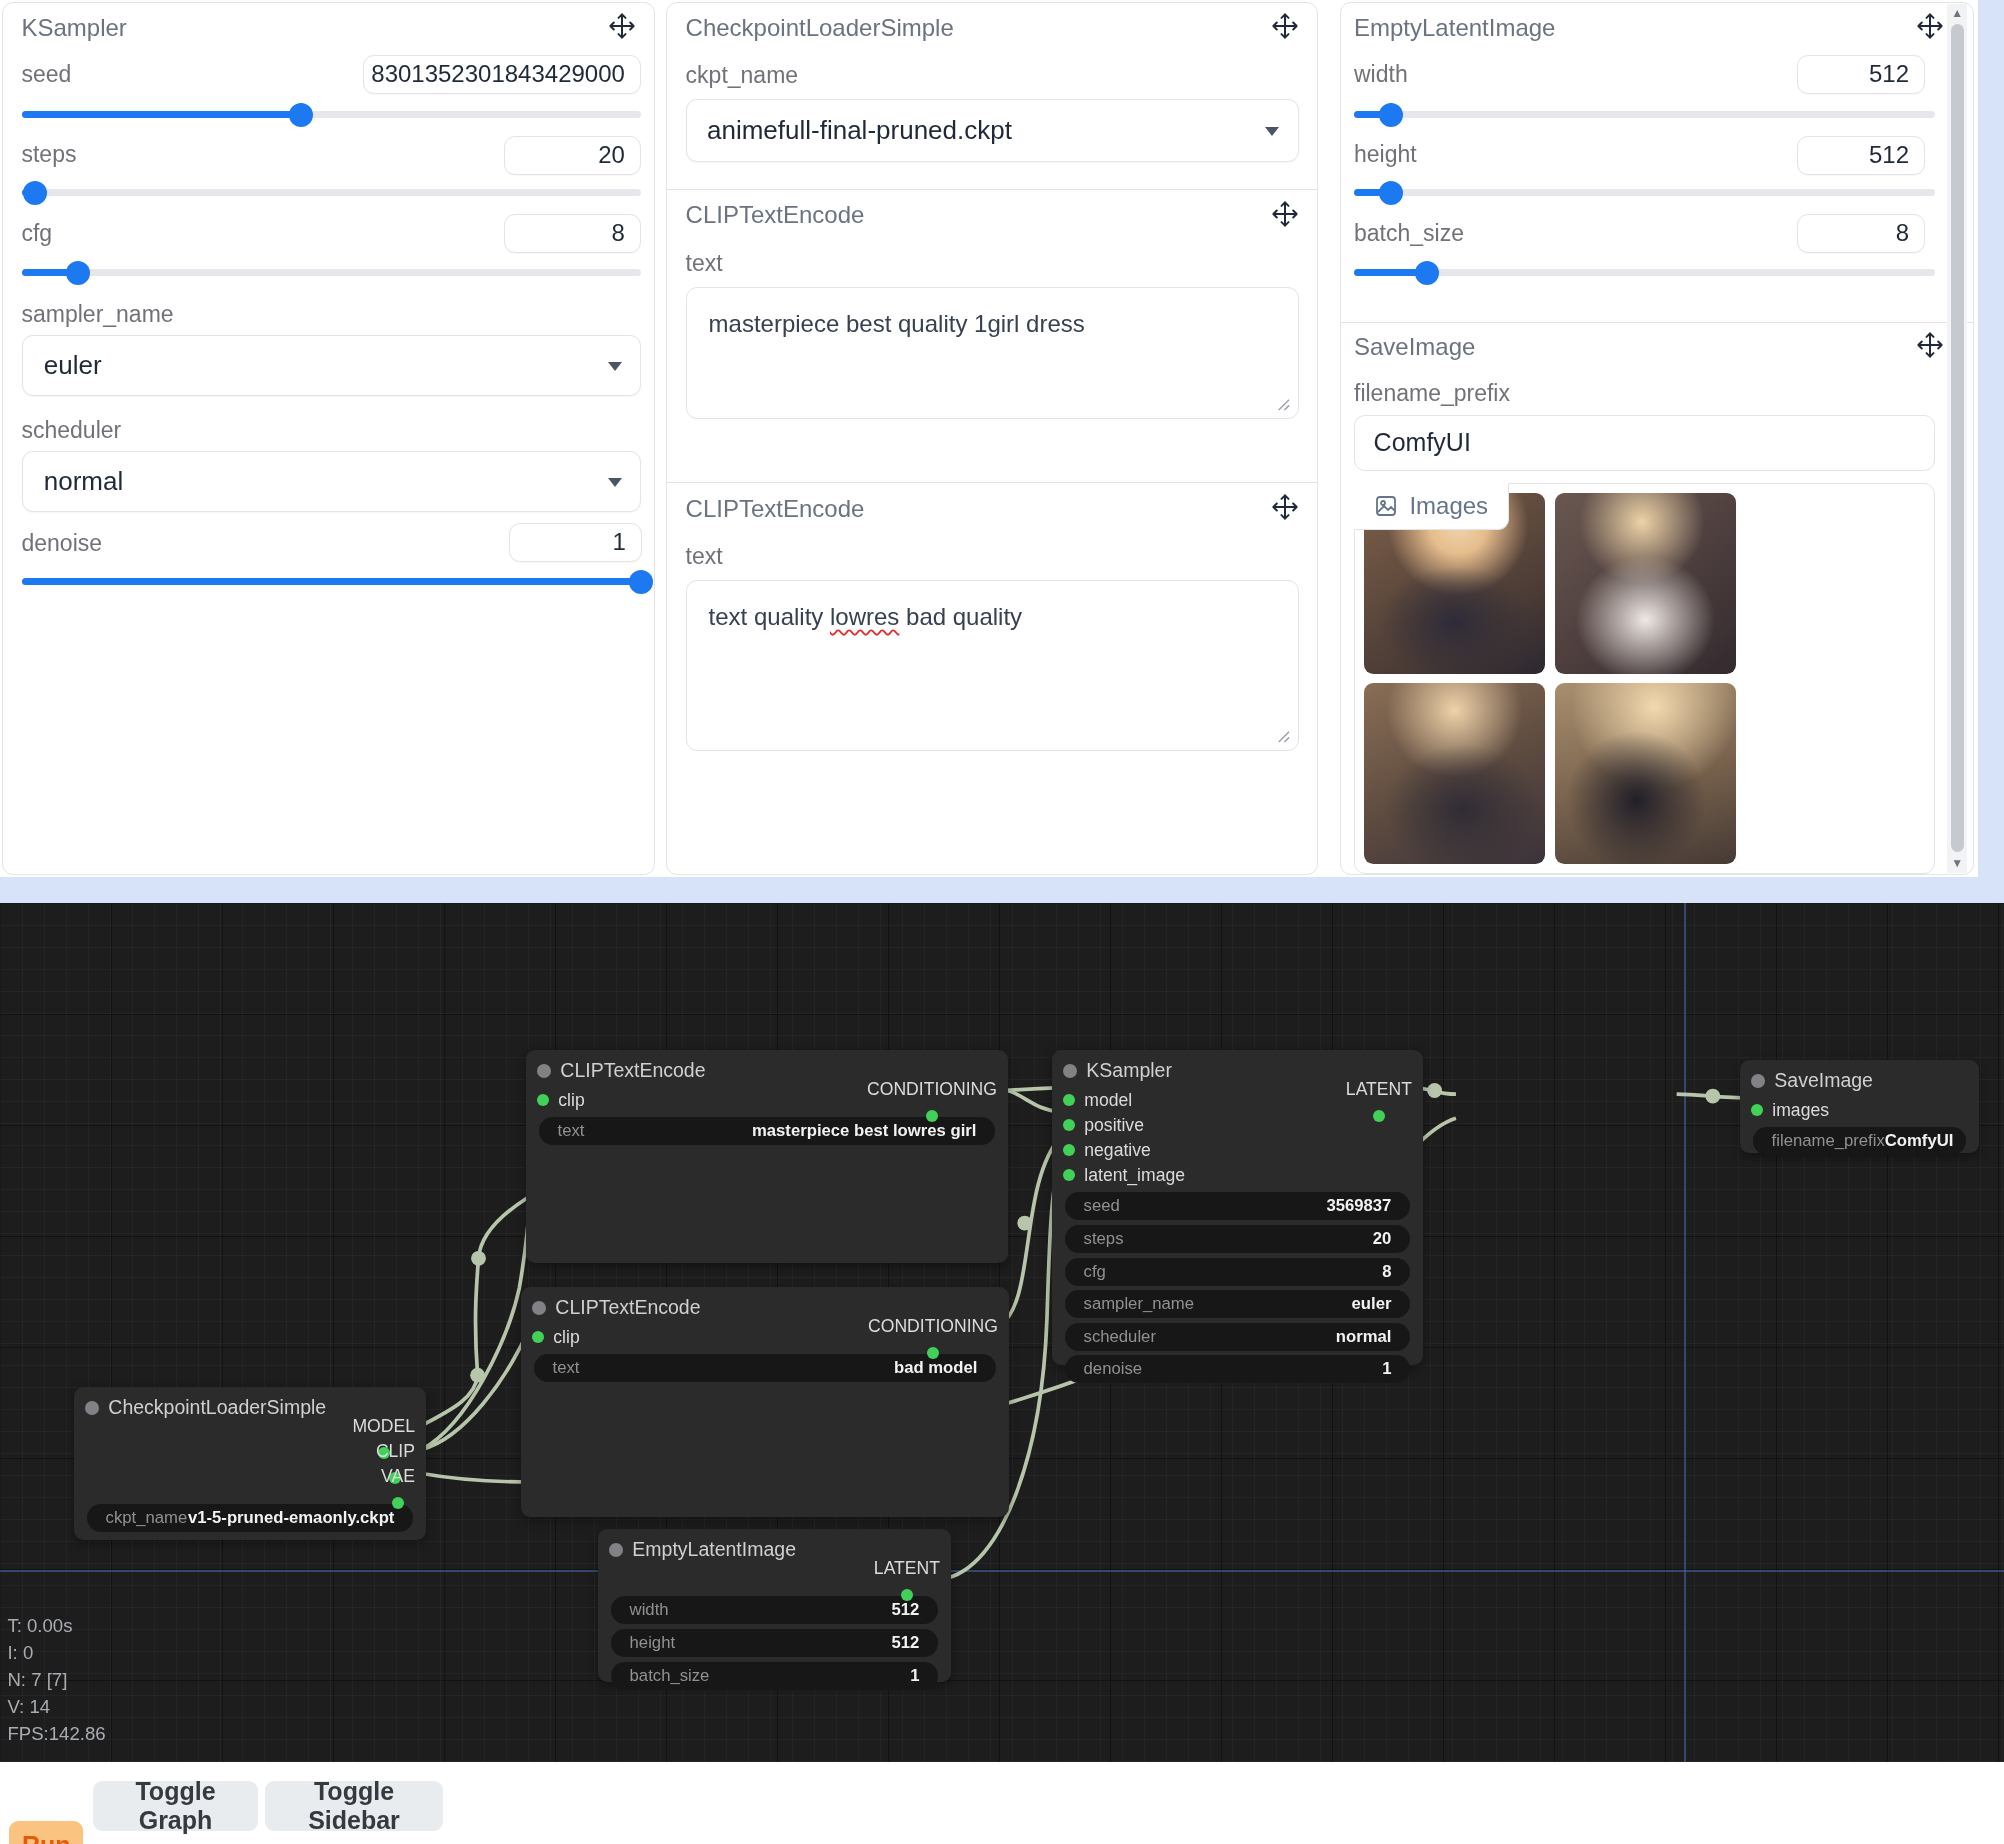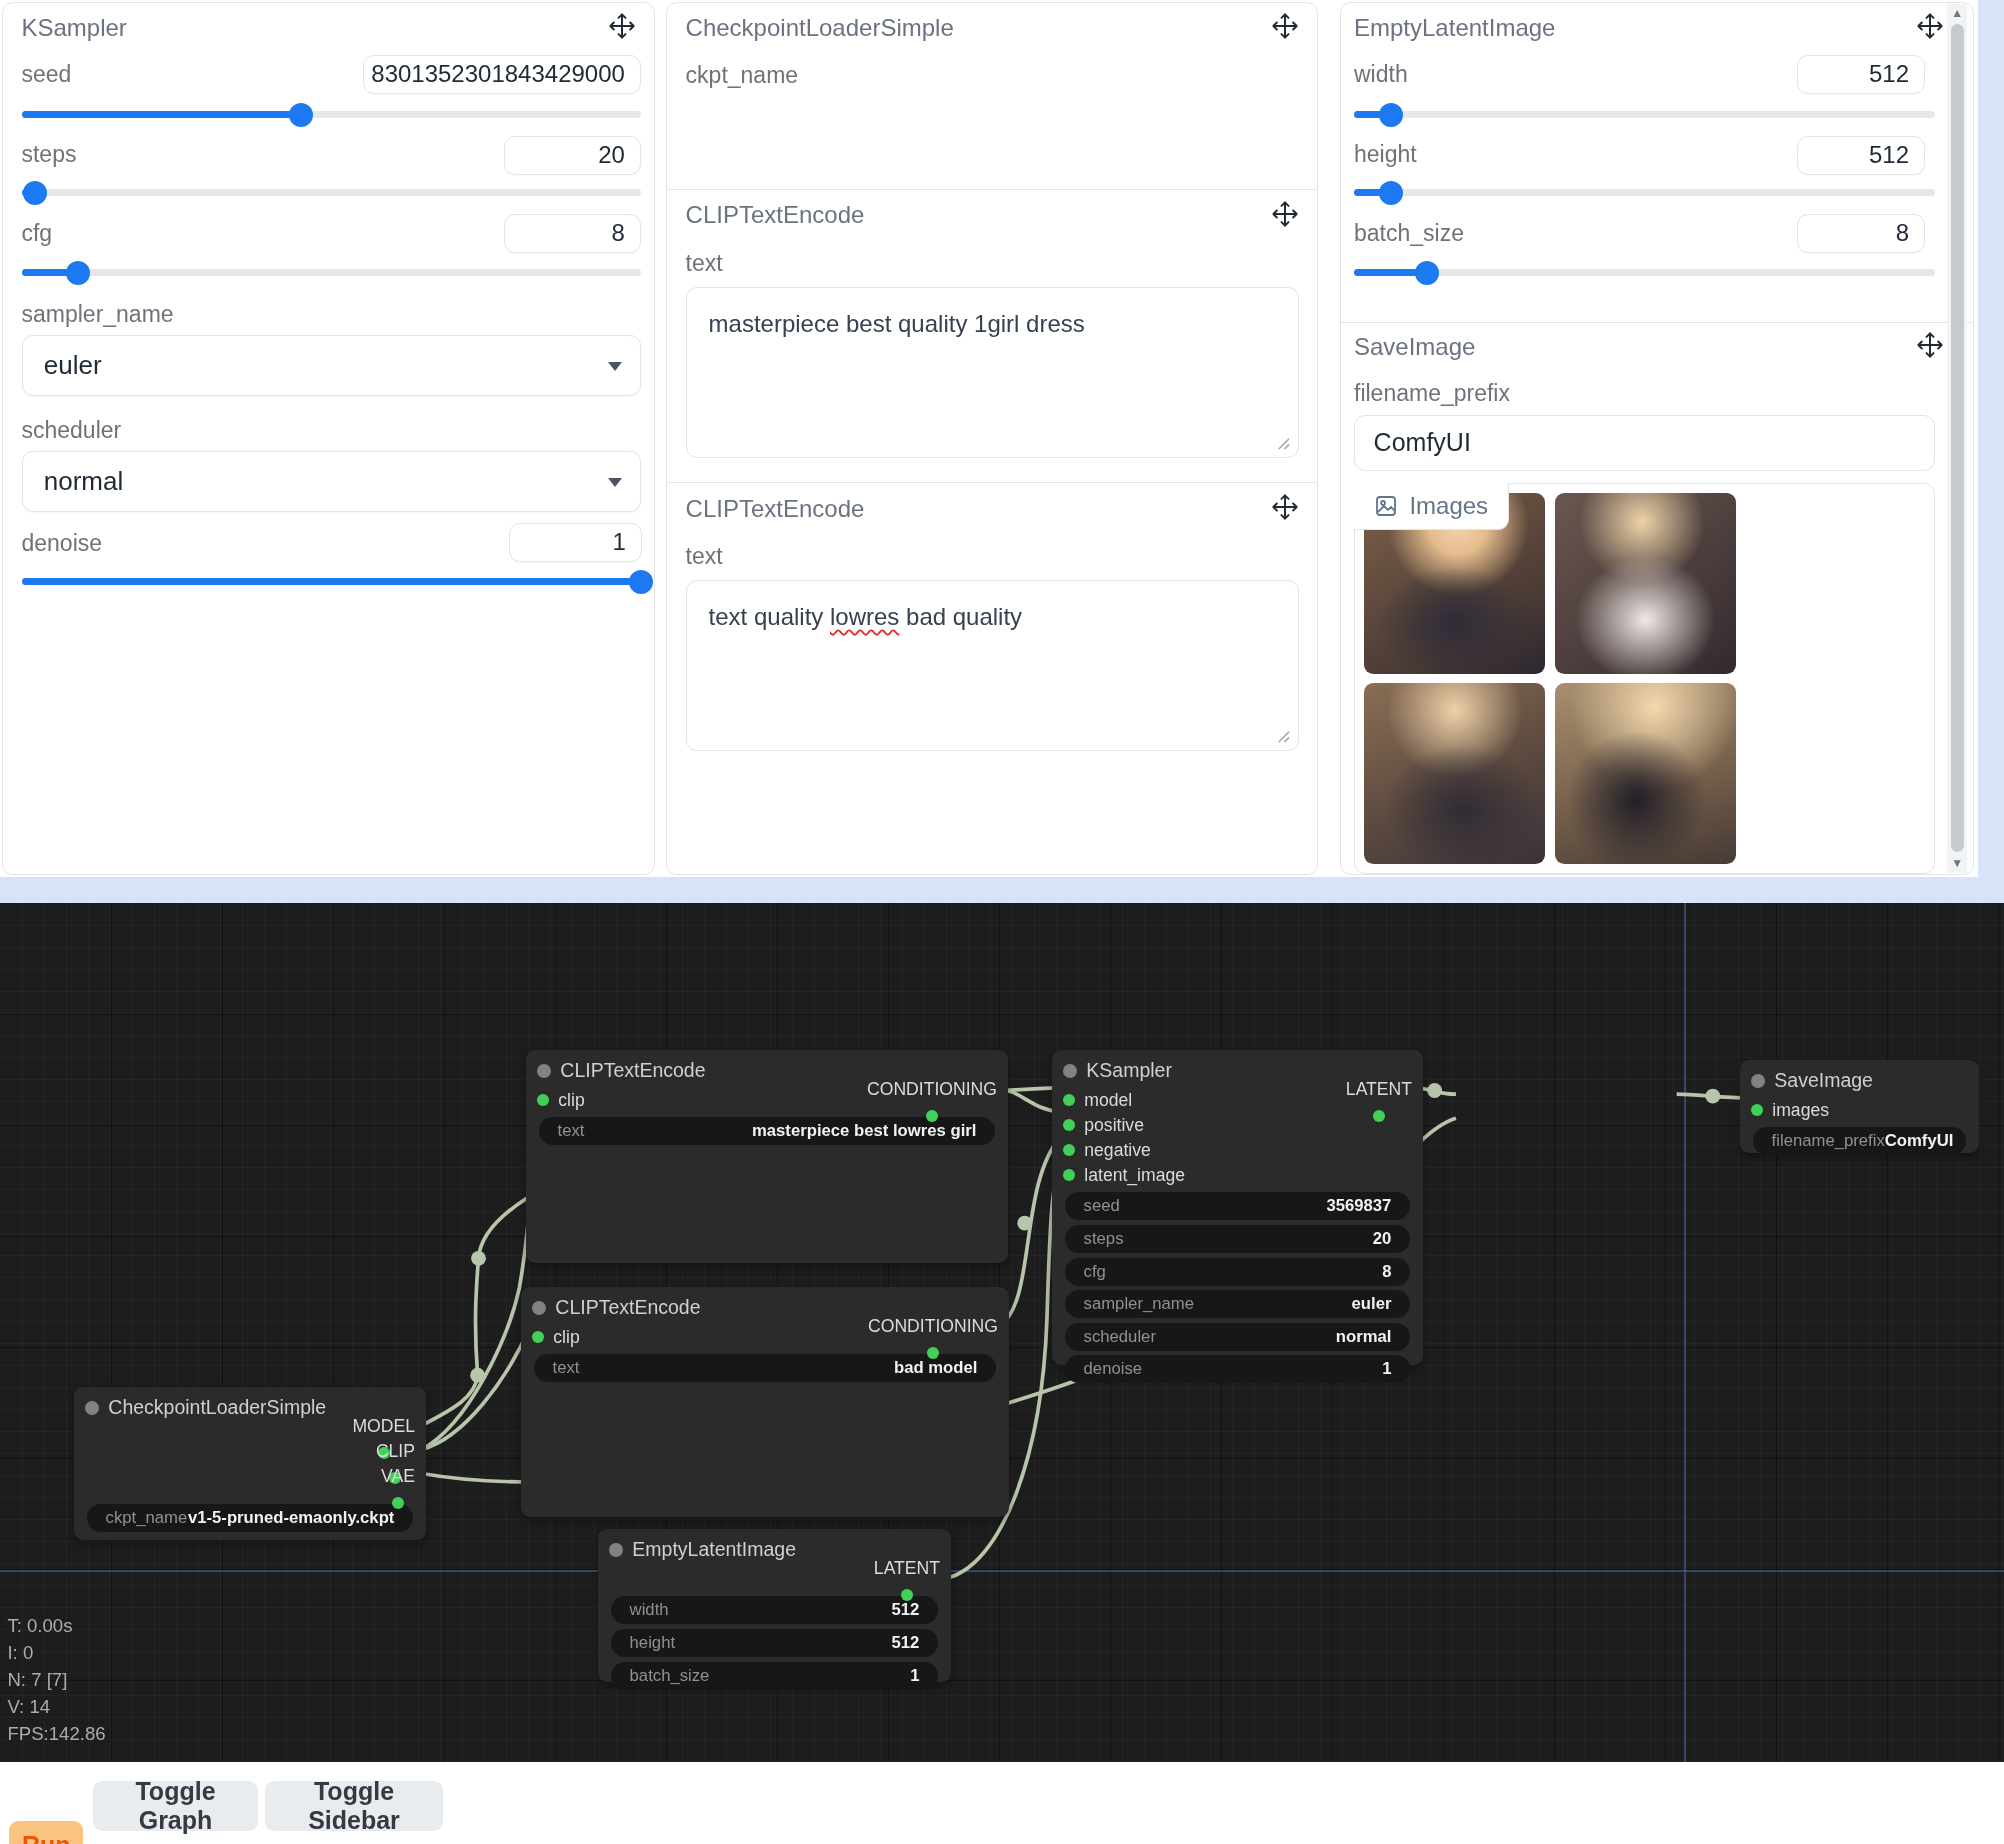--- a/index.html
+++ b/index.html
@@ -143,28 +143,32 @@
     </div>
   </div>
 
   <div class="card" style="left:666px;width:652px;">
 
     <div class="panel-title" style="left:18.6px;top:11px;">CheckpointLoaderSimple</div>
     <span class="move-icon" style="left:604px;top:9.3px;"><svg width="28" height="28" viewBox="0 0 24 24">
           <use href="#move-arrows"></use>
         </svg></span>
     <div class="field-label" style="left:18.6px;top:59px;">ckpt_name</div>
+    <div class="select" style="left:18.6px;top:96px;width:613px;height:63px;">
+      <span>animefull-final-pruned.ckpt</span>
+      <span class="caret"></span>
+    </div>
     <div class="divider" style="top:186px;"></div>
 
     <div class="panel-title" style="left:18.6px;top:198px;">CLIPTextEncode</div>
     <span class="move-icon" style="left:604px;top:197px;"><svg width="28" height="28" viewBox="0 0 24 24">
           <use href="#move-arrows"></use>
         </svg></span>
     <div class="field-label" style="left:18.6px;top:247px;">text</div>
-    <div class="textarea" style="left:18.6px;top:284px;width:613px;height:171px;">
+    <div class="textarea" style="left:18.6px;top:284px;width:613px;height:132px;">
       <span>masterpiece best quality 1girl dress</span>
       <svg class="resize-glyph" viewBox="0 0 16 16">
           <path d="M4 15 L15 4 M10 15 L15 10" stroke="#9ca3af" stroke-width="1.6"></path>
         </svg>
     </div>
     <div class="divider" style="top:479px;"></div>
 
     <div class="panel-title" style="left:18.6px;top:492px;">CLIPTextEncode</div>
     <span class="move-icon" style="left:604px;top:490px;"><svg width="28" height="28" viewBox="0 0 24 24">
           <use href="#move-arrows"></use>

